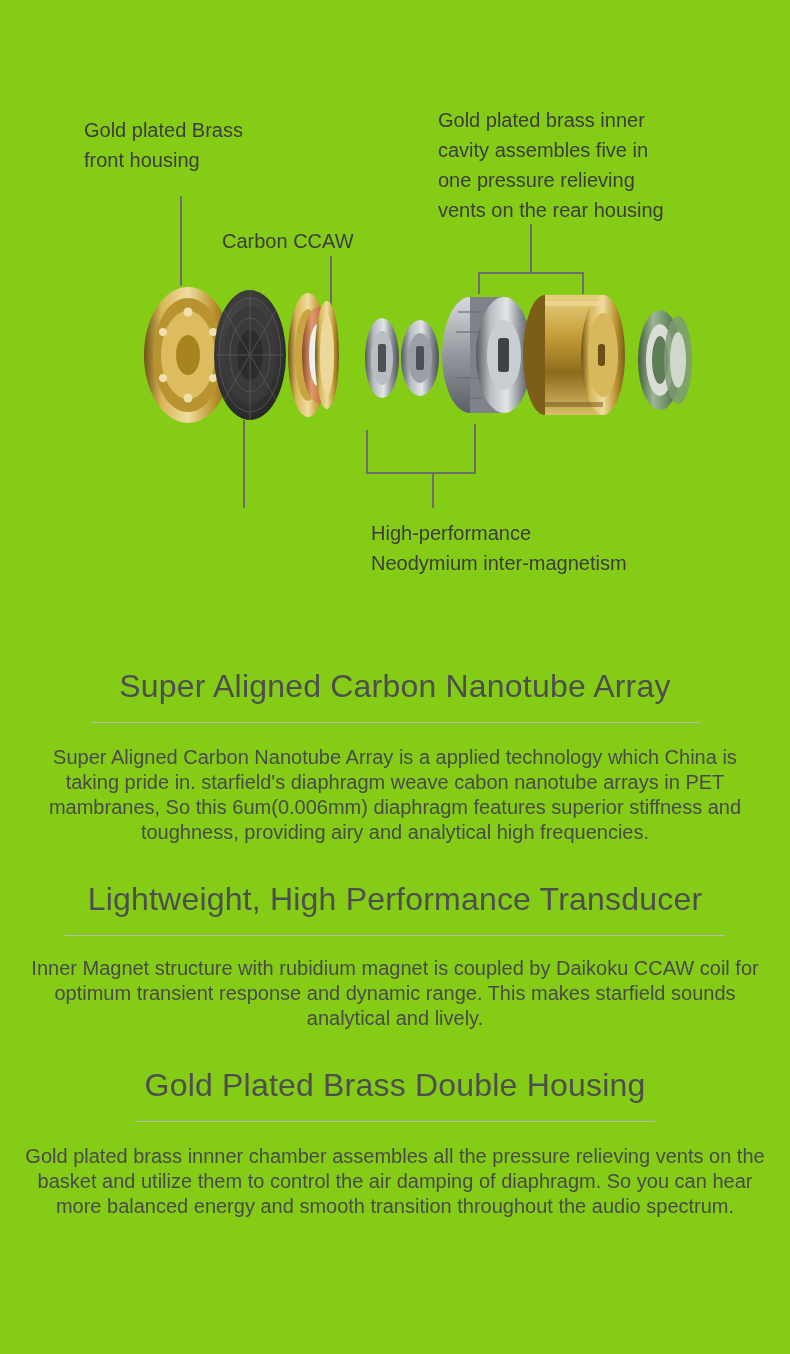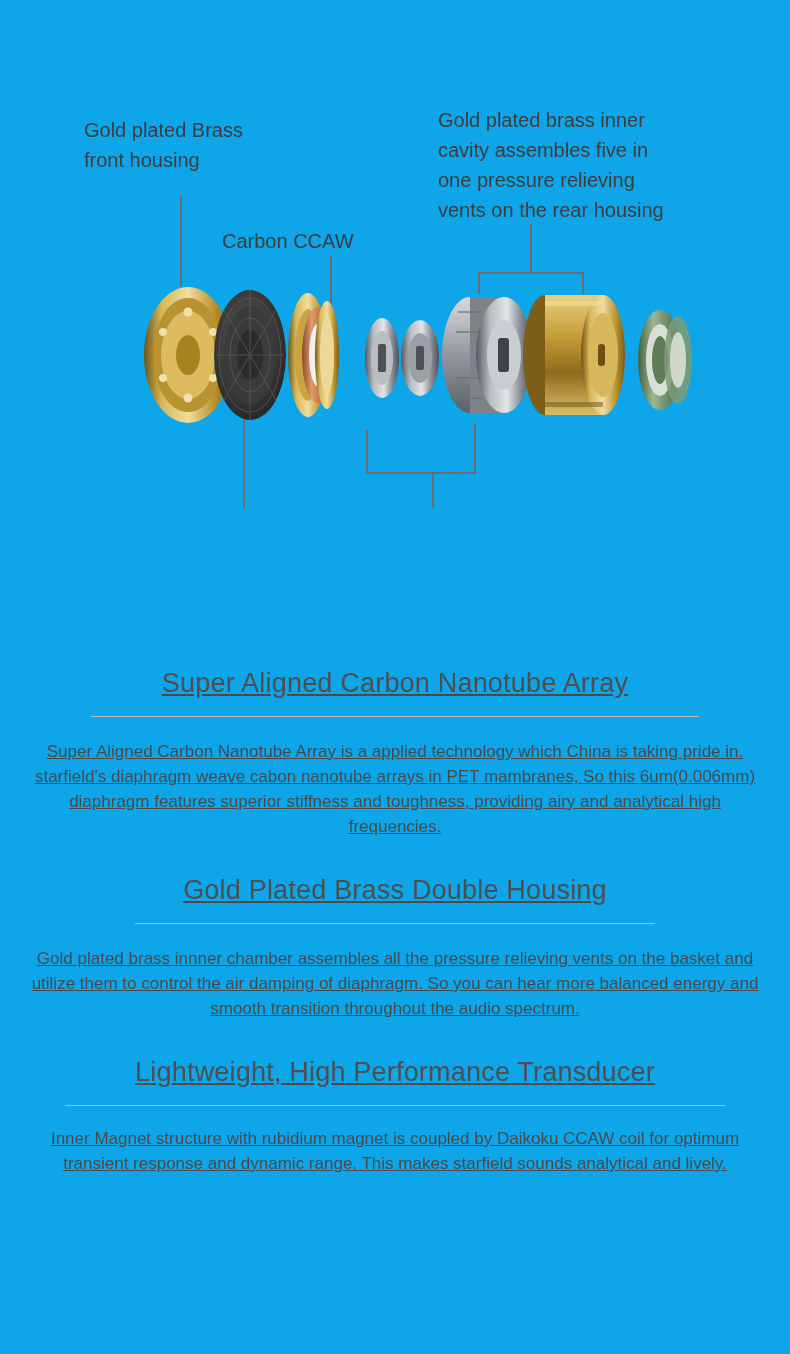--- a/index.html
+++ b/index.html
@@ -11,22 +11,21 @@
     height: 1354px;
     background: #f2f2f2;
     font-family: "Liberation Sans", sans-serif;
     color: #4a4a4a;
     overflow: hidden;
   }
   .page {
     position: relative;
     width: 790px;
     height: 1354px;
-    background: #0ea5e9;
-    text-decoration: underline;
+    background: #84cc16;
   }
 
   
   .diagram {
     position: relative;
     width: 790px;
     height: 620px;
   }
   .callout {
     position: absolute;
@@ -67,33 +66,33 @@
     width: 790px;
     height: 170px;
   }
 
   
   .section {
     width: 790px;
     text-align: center;
   }
   .sec-title {
-    font-size: 27px;
+    font-size: 32px;
     font-weight: 400;
     color: #4e4e4e;
     letter-spacing: .2px;
     margin: 0;
   }
   .rule {
     height: 1px;
     background: #b9b9b9;
     margin: 17px auto 0 auto;
   }
   .sec-body {
-    font-size: 17px;
+    font-size: 20px;
     line-height: 25px;
     color: #4a4a4a;
     margin: 0 auto;
   }
 
   #sec1 { margin-top: 48px; }
   #sec1 .rule { width: 608px; }
   #sec1 .sec-body { width: 740px; margin-top: 22px; }
 
   #sec2 { margin-top: 36px; }
@@ -111,20 +110,22 @@
 
   <div class="diagram">
 
     <div class="callout c-front">Gold plated Brass
 front housing</div>
     <div class="callout c-ccaw">Carbon CCAW</div>
     <div class="callout c-cavity">Gold plated brass inner
 cavity assembles five in
 one pressure relieving
 vents on the rear housing</div>
+    <div class="callout c-neo">High-performance
+Neodymium inter-magnetism</div>
 
     <div class="leader v1"></div>
     <div class="leader v2"></div>
     <div class="leader v3"></div>
     <div class="leader br-top"></div>
     <div class="leader br-tl"></div>
     <div class="leader br-tr"></div>
 
     <div class="leader v4"></div>
     <div class="leader v5"></div>
@@ -259,25 +260,25 @@
       </g>
     </svg>
   </div>
 
   <div class="section" id="sec1">
     <h2 class="sec-title">Super Aligned Carbon Nanotube Array</h2>
     <div class="rule"></div>
     <p class="sec-body">Super Aligned Carbon Nanotube Array is a applied technology which China is taking pride in. starfield's diaphragm weave cabon nanotube arrays in PET mambranes, So this 6um(0.006mm) diaphragm features superior stiffness and toughness, providing airy and analytical high frequencies.</p>
   </div>
 
+  <div class="section" id="sec3">
+    <h2 class="sec-title">Lightweight, High Performance Transducer</h2>
+    <div class="rule"></div>
+    <p class="sec-body">Inner Magnet structure with rubidium magnet is coupled by Daikoku CCAW coil for optimum transient response and dynamic range. This makes starfield sounds analytical and lively.</p>
+  </div>
+
   <div class="section" id="sec2">
     <h2 class="sec-title">Gold Plated Brass Double Housing</h2>
     <div class="rule"></div>
     <p class="sec-body">Gold plated brass innner chamber assembles all the pressure relieving vents on the basket and utilize them to control the air damping of diaphragm. So you can hear more balanced energy and smooth transition throughout the audio spectrum.</p>
   </div>
 
-  <div class="section" id="sec3">
-    <h2 class="sec-title">Lightweight, High Performance Transducer</h2>
-    <div class="rule"></div>
-    <p class="sec-body">Inner Magnet structure with rubidium magnet is coupled by Daikoku CCAW coil for optimum transient response and dynamic range. This makes starfield sounds analytical and lively.</p>
-  </div>
-
 </div>
 
 </body></html>

